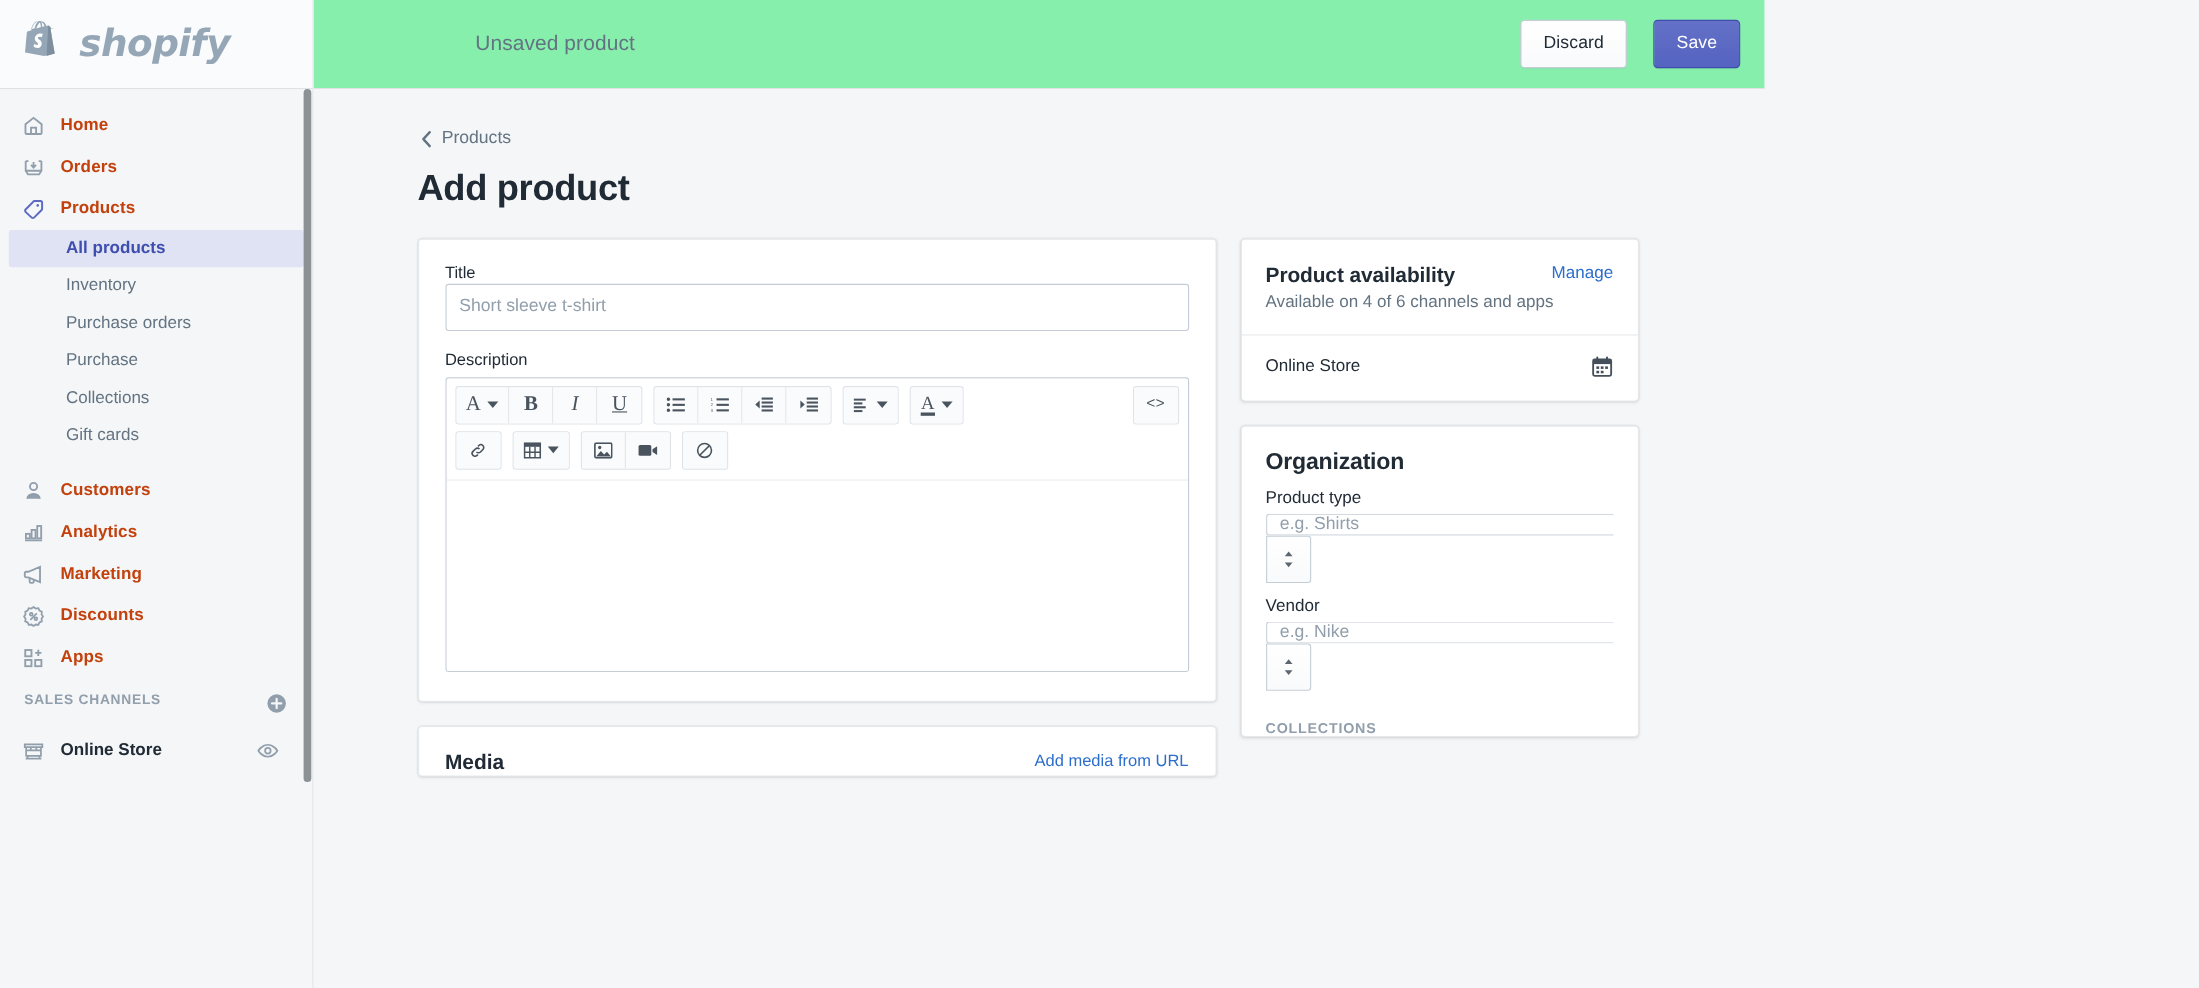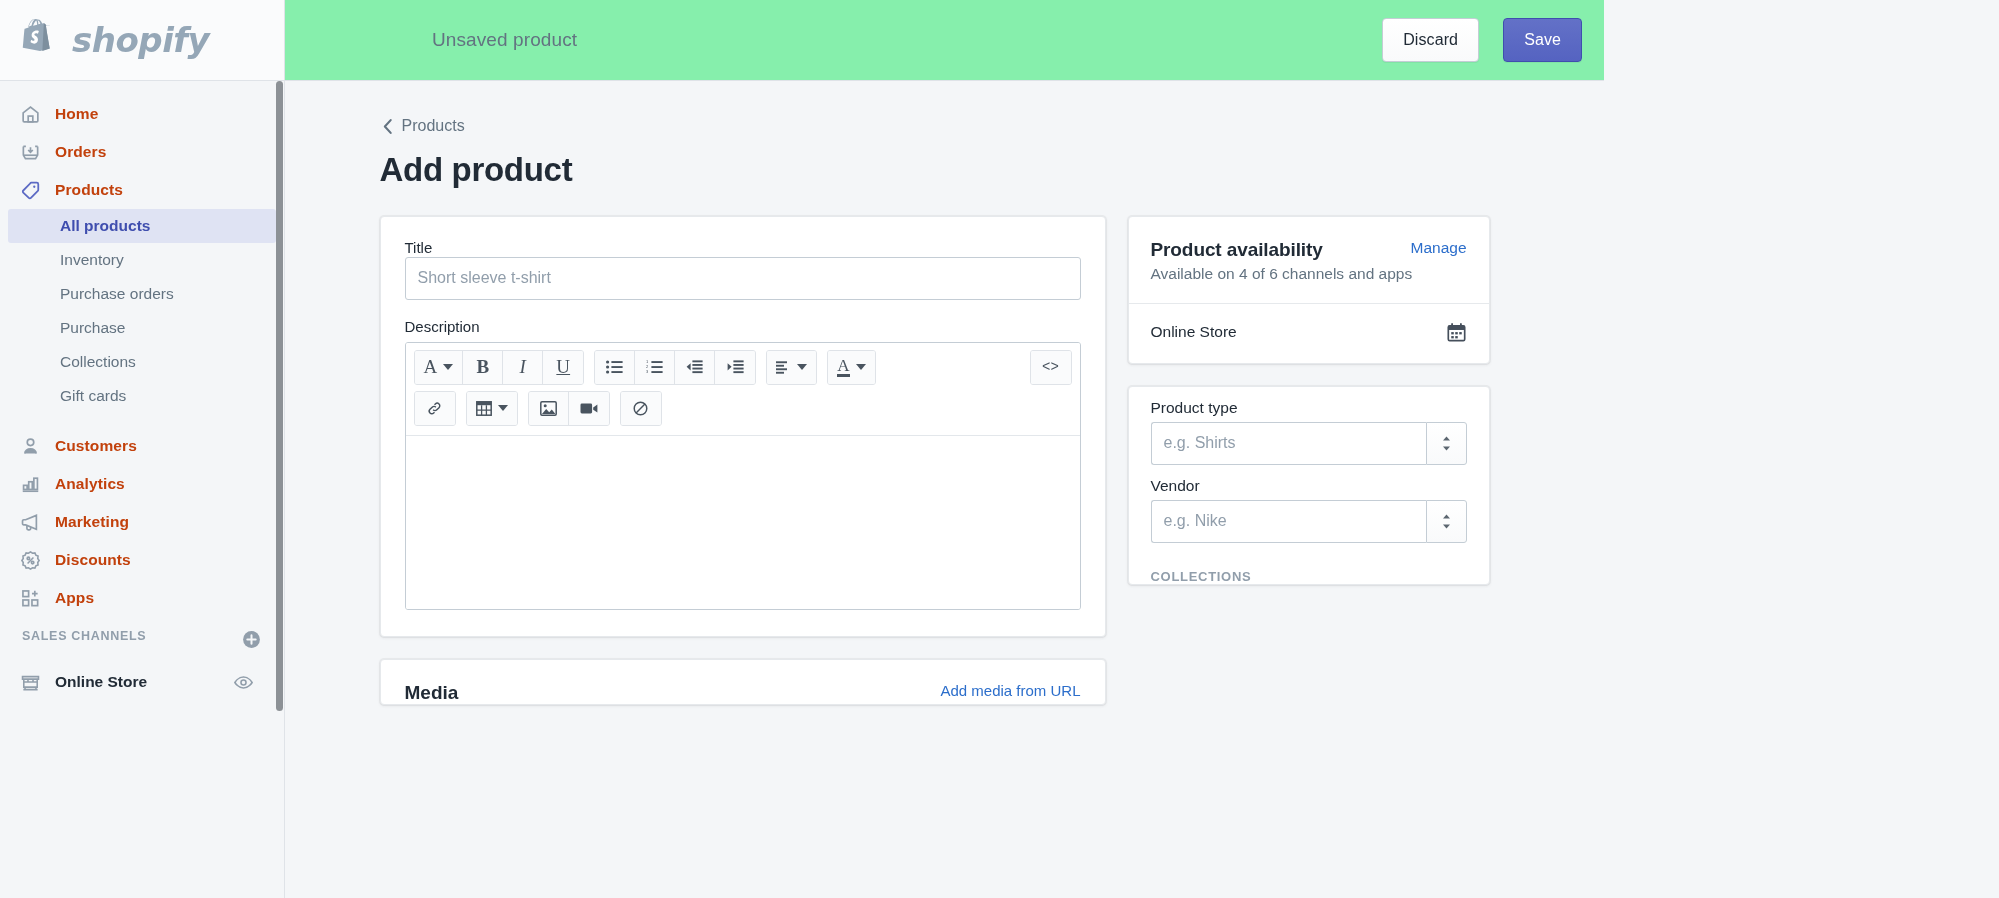--- a/index.html
+++ b/index.html
@@ -205,21 +205,21 @@
     display: flex; align-items: center; justify-content: space-between;
     padding: 18px 22px 20px 22px;
   }
   .rc-row .name { font-size: 15.5px; color: #212b36; }
   .rc-row .cal { width: 21px; height: 21px; color: #454f5b; display:block;}
 
   .org-card { margin-top: 22px; }
   .org-title { font-size: 21px; font-weight: 600; color: #212b36; padding: 20px 22px 0 22px; letter-spacing: -0.2px;}
   .org-field { padding: 12px 22px 0 22px; }
   .org-label { font-size: 15.5px; color: #212b36; margin-bottom: 5px; }
-  .select-wrap { position: relative; display: flex; }
+  .select-wrap { position: relative; display: flex; flex-direction: column; }
   .select-box {
     flex: 1; height: 43px; border: 1px solid #c4cdd5;
     border-right: none; border-radius: 3px 0 0 3px; background: #fff;
     display: flex; align-items: center; padding: 0 12px;
     font-size: 16px; color: #919eab;
   }
   .select-btn {
     width: 41px; height: 43px; border: 1px solid #c4cdd5;
     border-radius: 0 3px 3px 0;
     background: linear-gradient(180deg,#ffffff,#f9fafb);
@@ -571,20 +571,21 @@
                   <rect x="5" y="9.6" width="2.4" height="2.2" fill="currentColor"></rect>
                   <rect x="8.8" y="9.6" width="2.4" height="2.2" fill="currentColor"></rect>
                   <rect x="12.6" y="9.6" width="2.4" height="2.2" fill="currentColor"></rect>
                   <rect x="5" y="13.4" width="2.4" height="2.2" fill="currentColor"></rect>
                   <rect x="8.8" y="13.4" width="2.4" height="2.2" fill="currentColor"></rect>
                 </svg>
               </div>
             </section>
 
             <section class="card org-card">
+              <div class="org-title">Organization</div>
 
               <div class="org-field">
                 <div class="org-label">Product type</div>
                 <div class="select-wrap">
                   <div class="select-box">e.g. Shirts</div>
                   <div class="select-btn">
                     <svg width="11" height="17" viewBox="0 0 11 17" fill="currentColor">
                       <path d="M5.5 1.4L9 5.6H2z"></path>
                         <path d="M5.5 15.6L2 11.4h7z"></path>
                     </svg>

